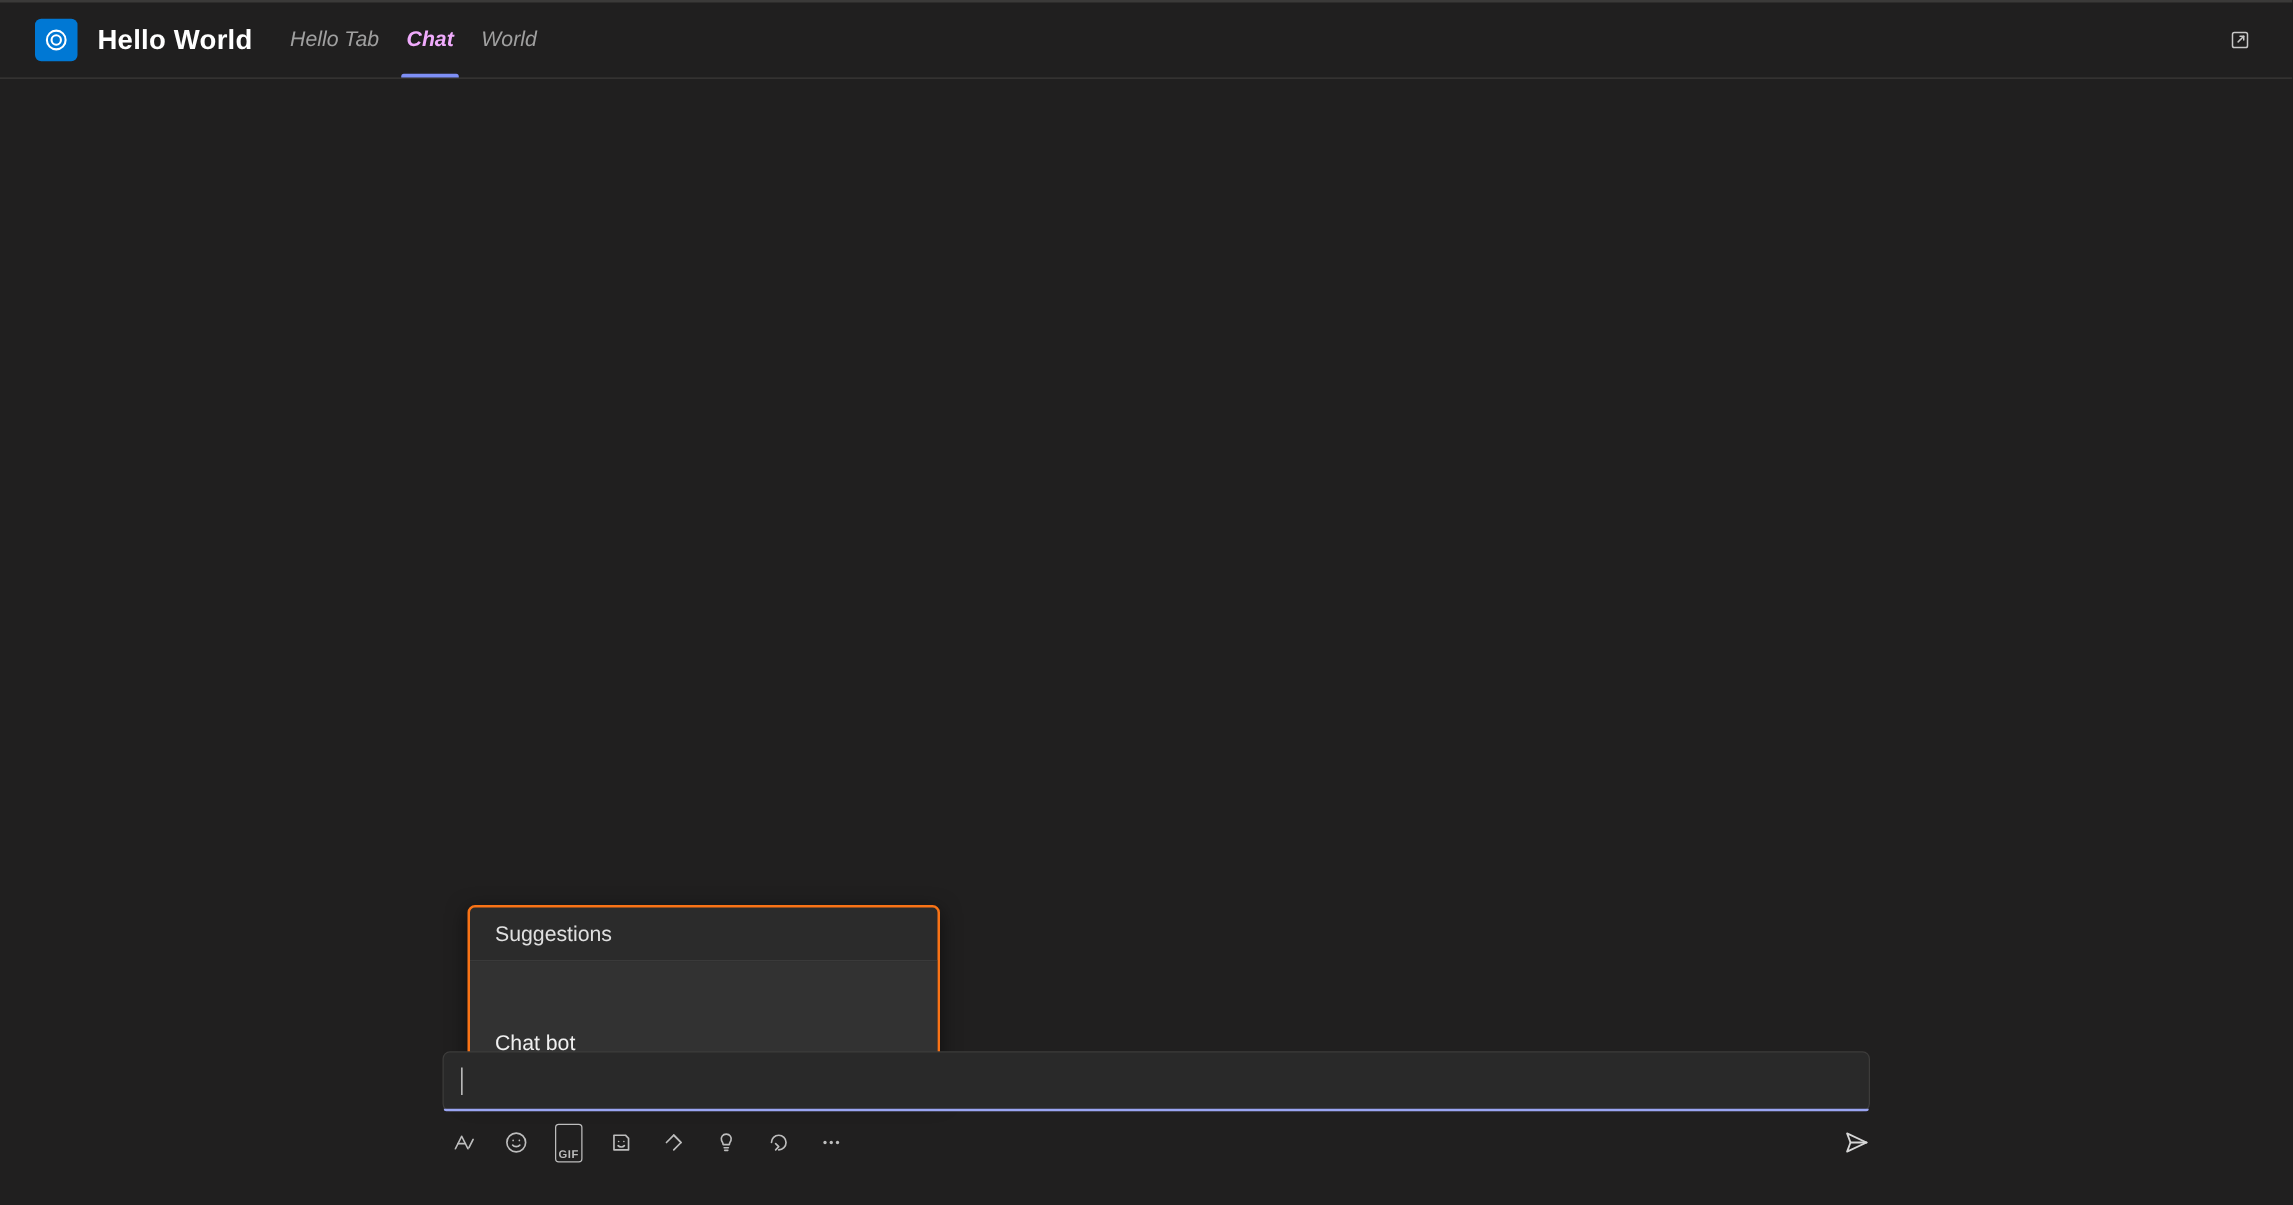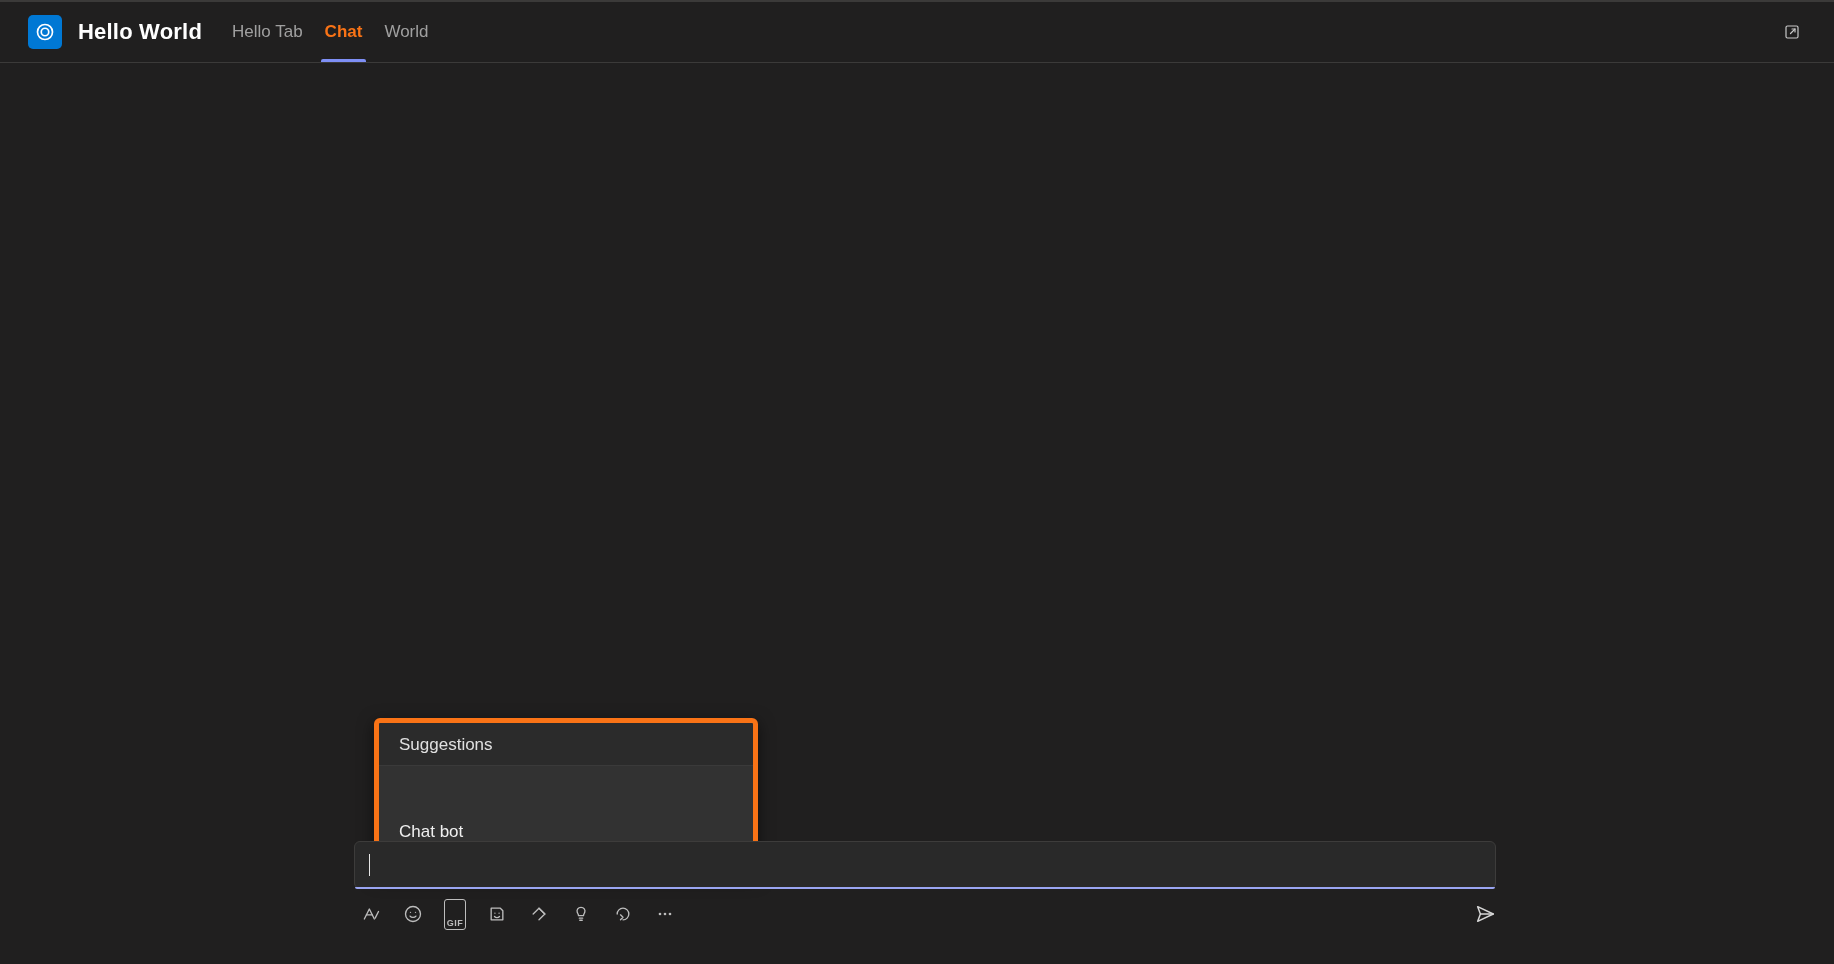--- a/index.html
+++ b/index.html
@@ -40,22 +40,23 @@
   .tab {
     font-size: 17px;
     padding: 0 8px;
     margin-right: 6px;
     color: #a0a0a0;
     height: 100%;
     display:flex;
     align-items:center;
     position:relative;
     cursor:pointer;
-  }
-  .tab.active { color:#f97316; font-weight:600; }
+    font-style:italic;
+  }
+  .tab.active { color:#f0abfc; font-weight:600; }
   .tab.active::after {
     content:"";
     position:absolute;
     left:4px; right:4px; bottom:0;
     height:3px;
     background:#7e8ff5;
     border-radius:2px 2px 0 0;
   }
   .header-right {
     margin-left:auto;
@@ -147,21 +148,21 @@
   }
   .send-btn svg { width:22px; height:22px; }
 
   
   .suggestions {
     position:absolute;
     width:374px;
     bottom:49px; 
     left:20px;
     background:#2b2b2b;
-    border:5px solid #f97316;
+    border:2px solid #f97316;
     border-radius:6px;
     box-shadow:0 4px 16px rgba(0,0,0,.55);
     overflow:hidden;
   }
   .sugg-header {
     padding:12px 20px 10px 20px;
     font-size:17px;
     color:#e0e0e0;
     border-bottom:1px solid #3a3a3a;
   }

